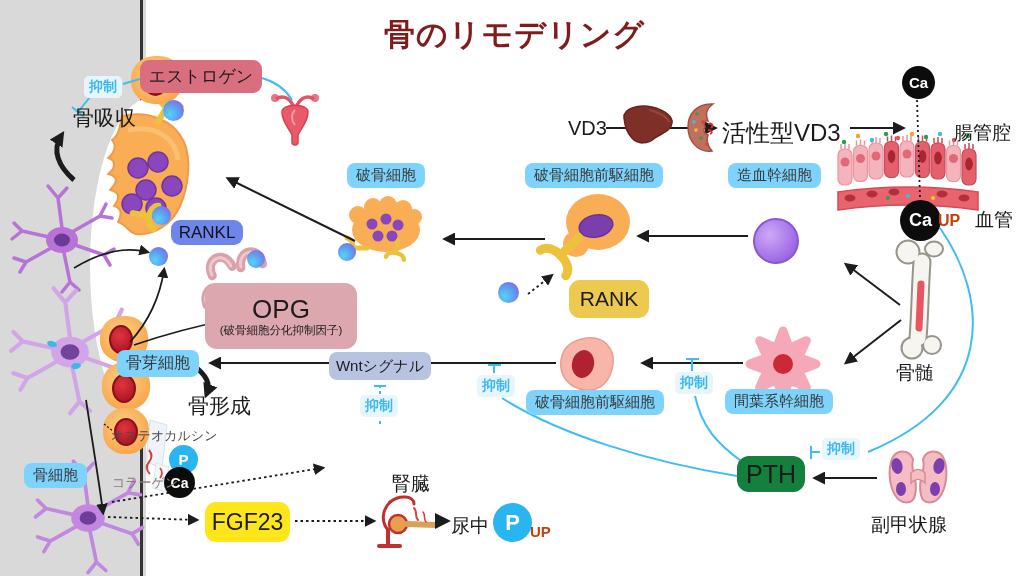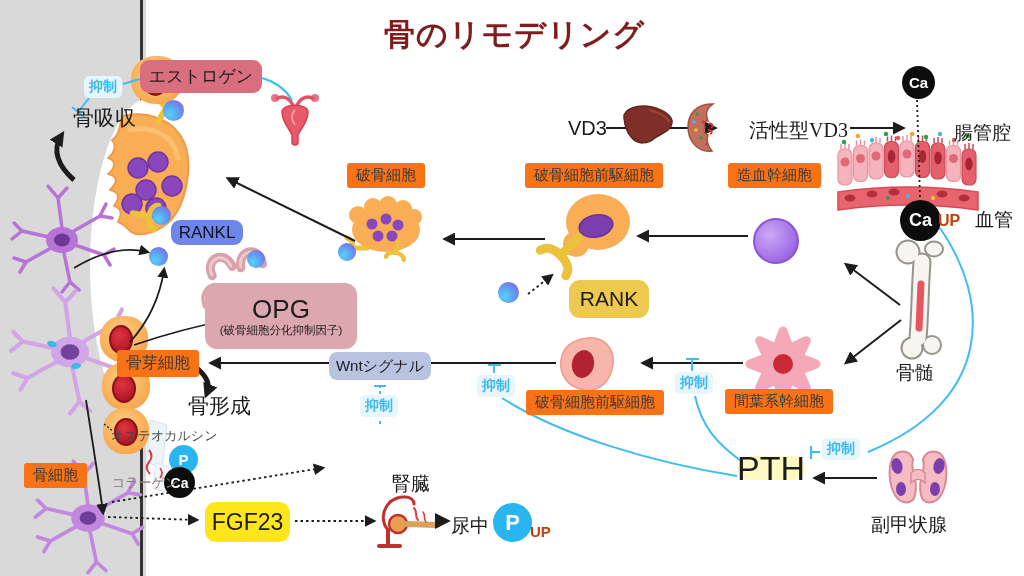--- a/index.html
+++ b/index.html
@@ -8,21 +8,21 @@
   .abs{position:absolute;}
   #bone-strip{left:0;top:0;width:146px;height:576px;background:#d9d9d9;z-index:1;}
   #bone-edge{left:140px;top:0;width:3px;height:576px;background:#333;z-index:2;}
   #pit{left:90px;top:98px;width:120px;height:335px;background:#fff;border-radius:50%;z-index:3;}
   svg{overflow:visible;}
   .layer{left:0;top:0;width:1024px;height:576px;pointer-events:none;}
   .z4{z-index:4;}.z5{z-index:5;}.z8{z-index:8;}
   #title{left:384px;top:14px;width:320px;text-align:left;font-size:31px;font-weight:700;
          color:#7f1d1d;letter-spacing:1px;z-index:10;}
   .txt{position:absolute;color:#1a1a1a;z-index:10;white-space:nowrap;font-weight:500;}
-  .tag{position:absolute;background:#f97316;color:#3a3a3a;border-radius:3px;font-size:15px;
+  .tag{position:absolute;background:#7dd3fc;color:#3a3a3a;border-radius:8px;font-size:15px;
        padding:3px 9px;z-index:10;white-space:nowrap;}
   .hbox{position:absolute;border-radius:9px;display:flex;align-items:center;justify-content:center;
         color:#1c1c1c;z-index:10;white-space:nowrap;}
   .inhibit{position:absolute;background:#e7f5fd;color:#3db9ee;font-size:14px;border-radius:5px;
            padding:2px 5px;z-index:10;font-weight:600;white-space:nowrap;}
   .badge{position:absolute;border-radius:50%;color:#fff;display:flex;align-items:center;
          justify-content:center;font-weight:700;z-index:9;}
   .uptext{position:absolute;color:#c2410c;font-weight:800;z-index:9;}
   .sph{position:absolute;border-radius:50%;z-index:6;
        background:radial-gradient(circle at 32% 68%, #58d2f8, #5e9cf0 48%, #8666ec 82%, #7a58e0);}
@@ -359,24 +359,24 @@
   <div class="tag" style="left:526px;top:390px;">破骨細胞前駆細胞</div>
   <div class="tag" style="left:725px;top:389px;">間葉系幹細胞</div>
 
   <div class="hbox" style="left:569px;top:280px;width:80px;height:38px;background:#eec94f;font-size:21px;border-radius:11px;">RANK</div>
 
   <div class="hbox" style="left:329px;top:352px;width:102px;height:28px;background:#b7c3e0;font-size:15px;border-radius:8px;">Wntシグナル</div>
 
 
   <div class="hbox" style="left:205px;top:502px;width:85px;height:40px;background:#ffe61a;font-size:23px;border-radius:11px;">FGF23</div>
 
-  <div class="hbox" style="left:737px;top:456px;width:68px;height:24px;background:#fef9c3;font-size:34px;border-radius:12px;">PTH</div>
+  <div class="hbox" style="left:737px;top:456px;width:68px;height:36px;background:#15803d;font-size:25px;border-radius:12px;">PTH</div>
 
   <div class="txt" style="left:568px;top:117px;font-size:20px;">VD3</div>
-  <div class="txt" style="left:749px;top:117px;font-size:20px;font-family:Liberation Serif, serif;">活性型VD3</div>
+  <div class="txt" style="left:722px;top:117px;font-size:24px;">活性型VD3</div>
   <div class="txt" style="left:954px;top:120px;font-size:19px;">腸管腔</div>
   <div class="txt" style="left:975px;top:207px;font-size:19px;">血管</div>
   <div class="txt" style="left:896px;top:360px;font-size:19px;">骨髄</div>
   <div class="txt" style="left:871px;top:512px;font-size:19px;">副甲状腺</div>
   <div class="txt" style="left:392px;top:471px;font-size:19px;">腎臓</div>
   <div class="txt" style="left:451px;top:513px;font-size:19px;">尿中</div>
   <div class="txt" style="left:111px;top:427px;font-size:13px;color:#4a4a4a;">オステオカルシン</div>
   <div class="txt" style="left:112px;top:474px;font-size:13px;color:#8a7a74;">コラーゲン</div>
 
   <div class="badge" style="left:902px;top:66px;width:33px;height:33px;background:#0c0c0c;font-size:15px;">Ca</div>

